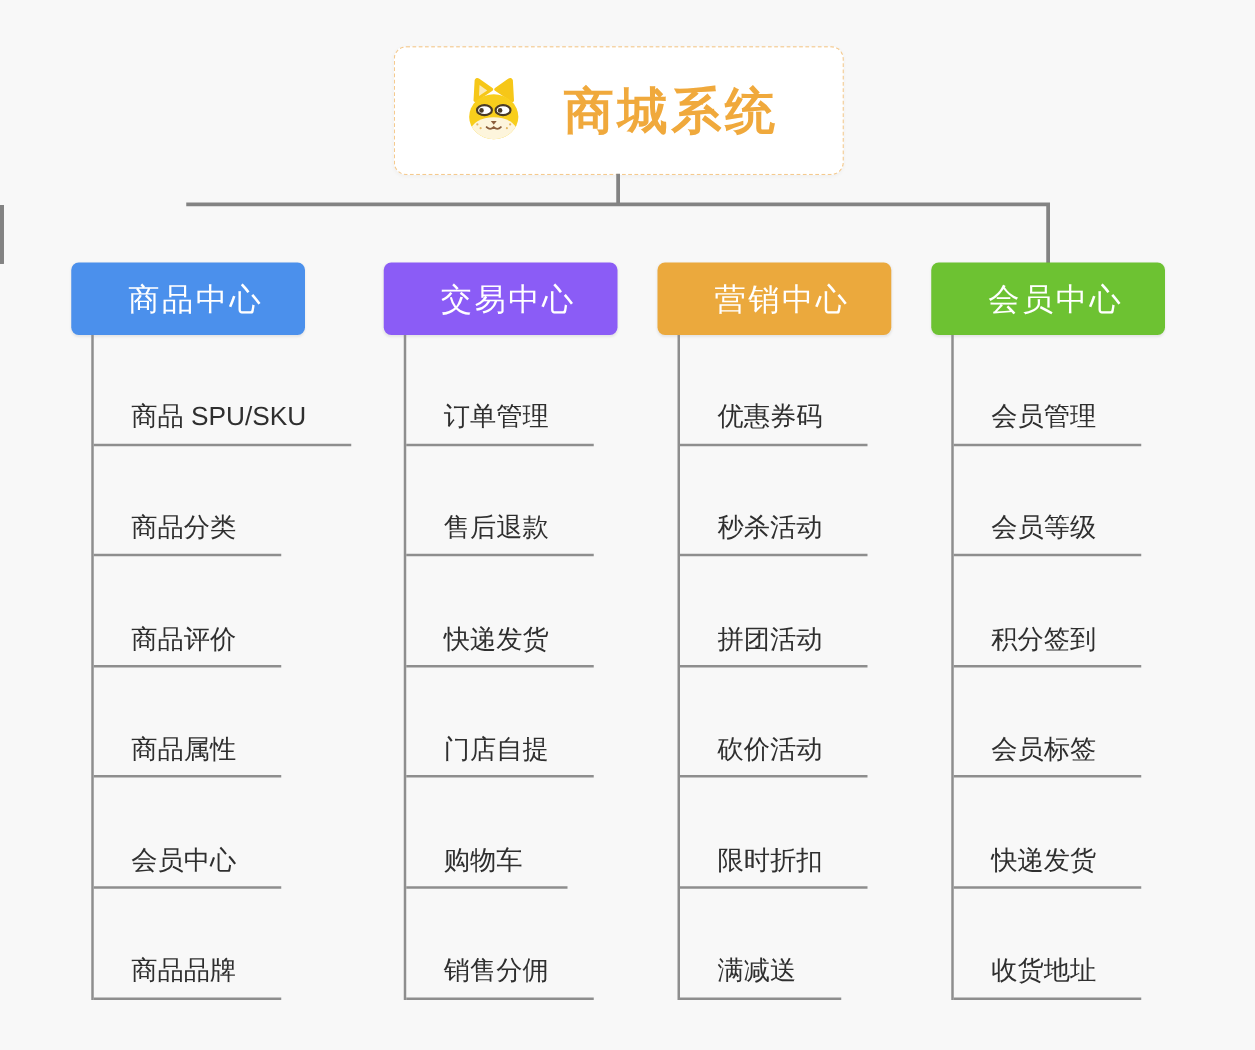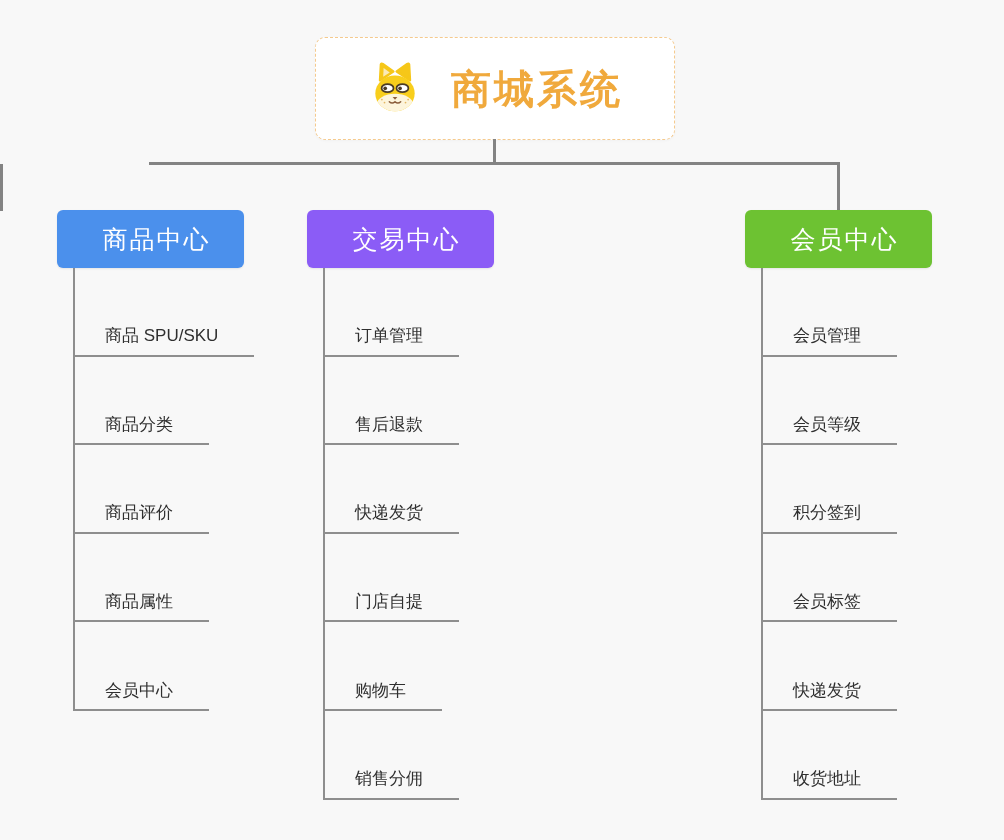--- a/index.html
+++ b/index.html
@@ -47,21 +47,21 @@
     box-shadow:0 1px 2px rgba(0,0,0,0.08);
     padding-left:12px;
   }
   .branch-items{
     margin-left:16px;border-left:2px solid #8E8E8E;
     width:220px;
   }
   .branch-item{height:88.6px;display:flex;align-items:flex-end;}
   .item-label{
     display:inline-block;white-space:nowrap;
-    font-size:17px;color:#2F2F2F;line-height:1.2;
+    font-size:21px;color:#2F2F2F;line-height:1.2;
     padding:0 36px 8px 30px;
     border-bottom:2px solid #8E8E8E;
   }
 </style>
 </head>
 <body>
 
 <div class="canvas">
 
   <div class="root-node">
@@ -115,20 +115,23 @@
         </div>
         <div class="branch-item">
           <span class="item-label">商品评价</span>
         </div>
         <div class="branch-item">
           <span class="item-label">商品属性</span>
         </div>
         <div class="branch-item">
           <span class="item-label">会员中心</span>
         </div>
+        <div class="branch-item">
+          <span class="item-label">商品品牌</span>
+        </div>
       </div>
   </div>
 
   <div class="branch b1">
     <div class="branch-header" style="background-color: #8b5cf6;">交易中心</div>
     <div class="branch-items">
         <div class="branch-item">
           <span class="item-label">订单管理</span>
         </div>
         <div class="branch-item">
@@ -142,20 +145,43 @@
         </div>
         <div class="branch-item">
           <span class="item-label">购物车</span>
         </div>
         <div class="branch-item">
           <span class="item-label">销售分佣</span>
         </div>
       </div>
   </div>
 
+  <div class="branch b2">
+    <div class="branch-header" style="background-color: rgb(235, 169, 61);">营销中心</div>
+    <div class="branch-items">
+        <div class="branch-item">
+          <span class="item-label">优惠券码</span>
+        </div>
+        <div class="branch-item">
+          <span class="item-label">秒杀活动</span>
+        </div>
+        <div class="branch-item">
+          <span class="item-label">拼团活动</span>
+        </div>
+        <div class="branch-item">
+          <span class="item-label">砍价活动</span>
+        </div>
+        <div class="branch-item">
+          <span class="item-label">限时折扣</span>
+        </div>
+        <div class="branch-item">
+          <span class="item-label">满减送</span>
+        </div>
+      </div>
+  </div>
 
   <div class="branch b3">
     <div class="branch-header" style="background-color: rgb(109, 194, 50);">会员中心</div>
     <div class="branch-items">
         <div class="branch-item">
           <span class="item-label">会员管理</span>
         </div>
         <div class="branch-item">
           <span class="item-label">会员等级</span>
         </div>

